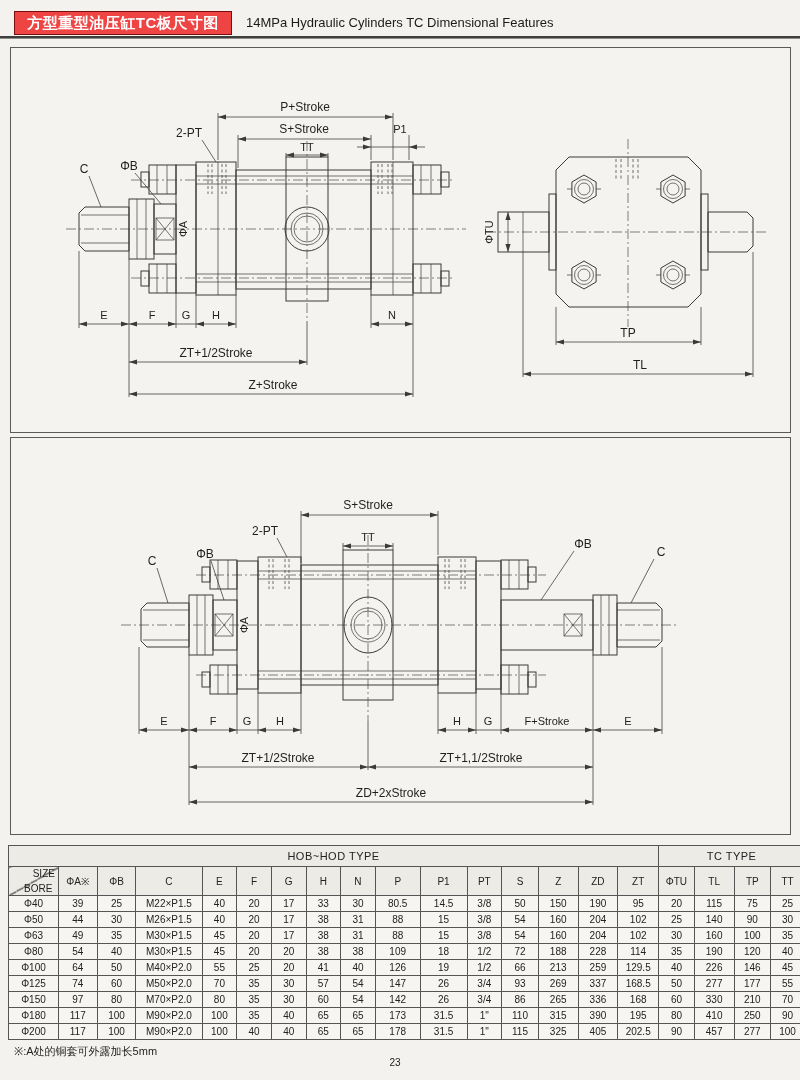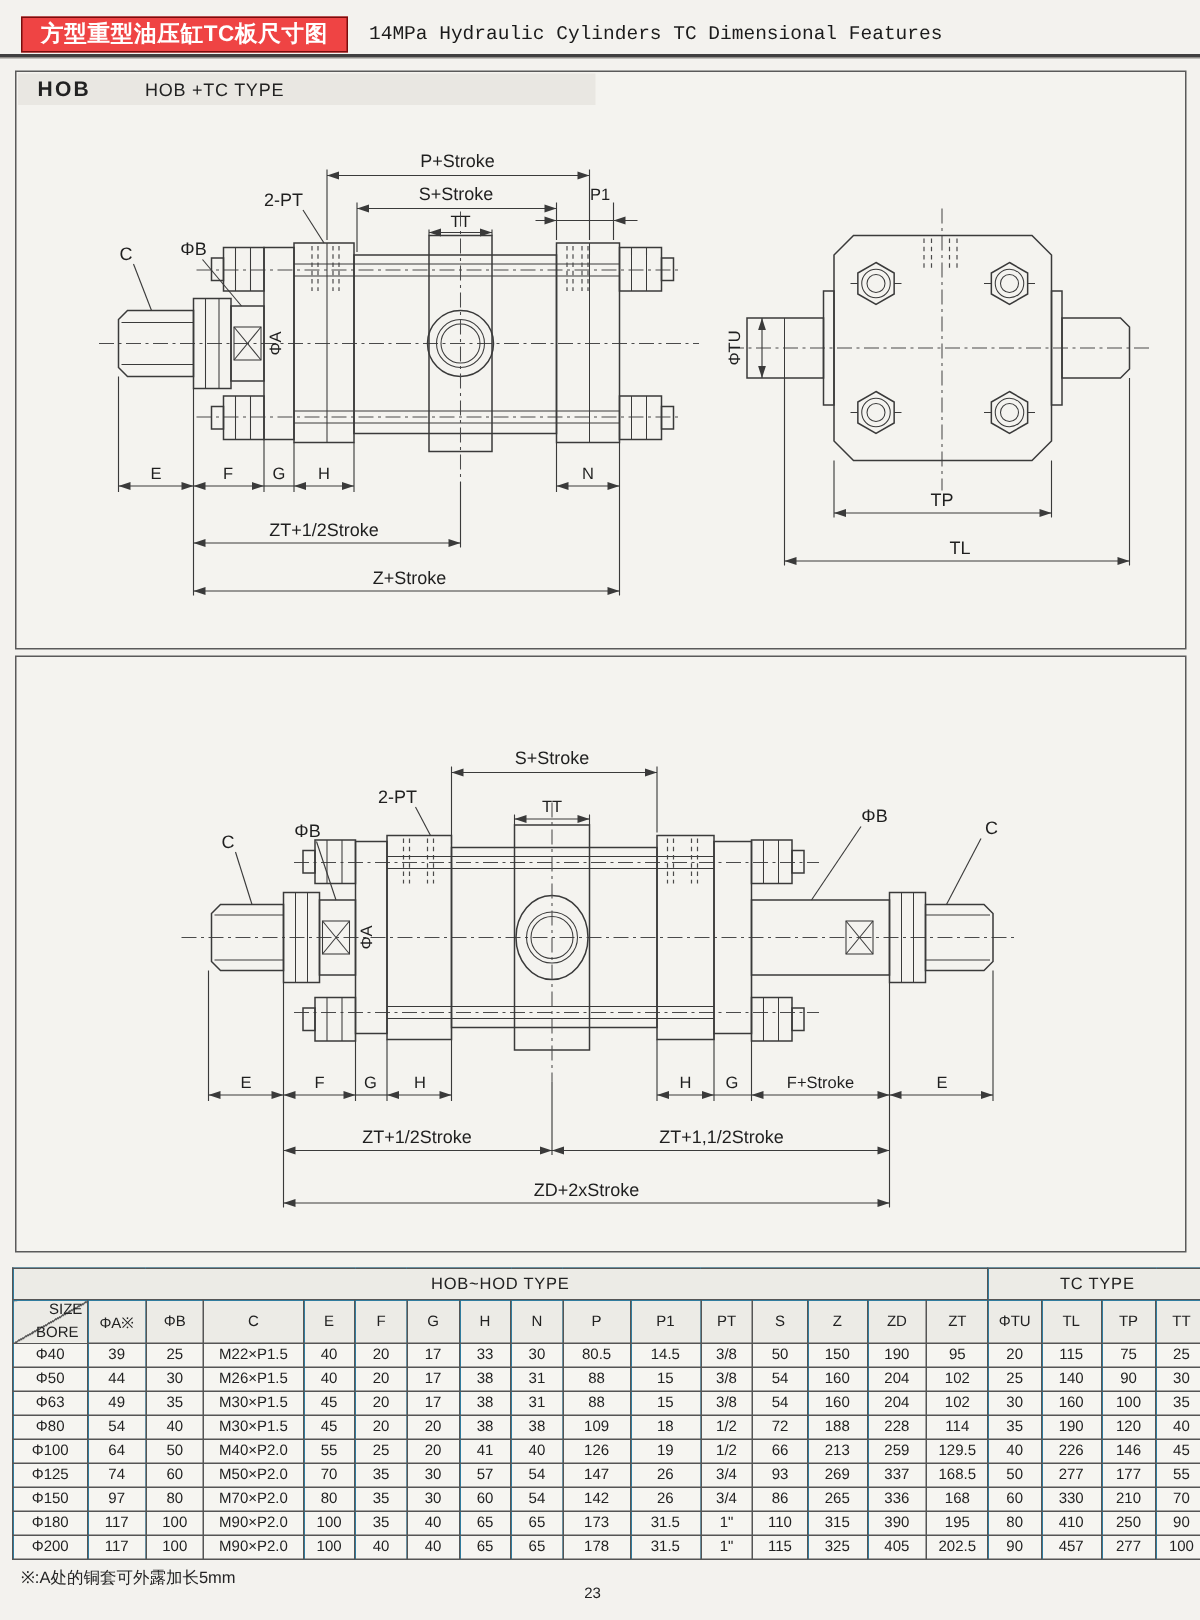--- a/index.html
+++ b/index.html
@@ -8,21 +8,21 @@
     background:#f3f2ee; color:#222;
     font-family:"Liberation Sans", sans-serif;
     overflow:hidden;
   }
   .title-zh {
     position:absolute; left:14px; top:11px; width:218px; height:24px;
     background:#ef4444; border:1px solid #7a0d0d; box-sizing:border-box;
     color:#fff; font-weight:bold; font-size:15px; line-height:22px;
     text-align:center; letter-spacing:0.5px;
   }
-  .title-en { position:absolute; left:246px; top:15px; font-size:13px; color:#1b1b1b;font-family:Liberation Mono, monospace; }
+  .title-en { position:absolute; left:246px; top:15px; font-size:13px; color:#1b1b1b; }
   .rule { position:absolute; left:0; top:36px; width:800px; height:3px;
     border-top:2px solid #3f3f3f; border-bottom:1px solid #8f8d89; box-sizing:border-box; }
   .box { position:absolute; left:10px; width:781px; border:1px solid #5a5a5a;
     background:#f4f3ef; box-sizing:border-box; }
   .box.hob { top:47px; height:386px; }
   .box.hod { top:437px; height:398px; }
   .sec-label { position:absolute; left:1px; top:1px; width:385px; height:21px;
     background:#e9e7e2; line-height:21px; white-space:nowrap; }
   .sec-code { font-weight:bold; font-size:14px; margin-left:13px; letter-spacing:1.5px; }
   .sec-sub { font-size:12px; margin-left:36px; letter-spacing:0.5px; }
@@ -54,23 +54,20 @@
   .page-number { position:absolute; left:0; top:1057px; width:790px; text-align:center; font-size:10px; }
 </style>
 </head>
 <body>
 
 <div class="title-zh">方型重型油压缸TC板尺寸图</div>
 <div class="title-en">14MPa Hydraulic Cylinders TC Dimensional Features</div>
 <div class="rule"></div>
 
 <section class="box hob">
-  <div class="sec-label">
-    <span class="sec-code">HOB</span><span class="sec-sub">HOB +TC TYPE</span>
-  </div>
   <svg class="drawing" width="779" height="363" viewBox="0 0 779 363">
     <defs>
       <marker id="mA1" markerUnits="userSpaceOnUse" markerWidth="9" markerHeight="7" refX="8.5" refY="3" orient="auto-start-reverse">
         <path d="M0.5,0.4 L8.5,3 L0.5,5.6 Z" fill="#3a3a3a"></path>
       </marker>
     </defs>
 
     <g>
 
       <line class="cl" x1="55" y1="160" x2="455" y2="160"></line>

